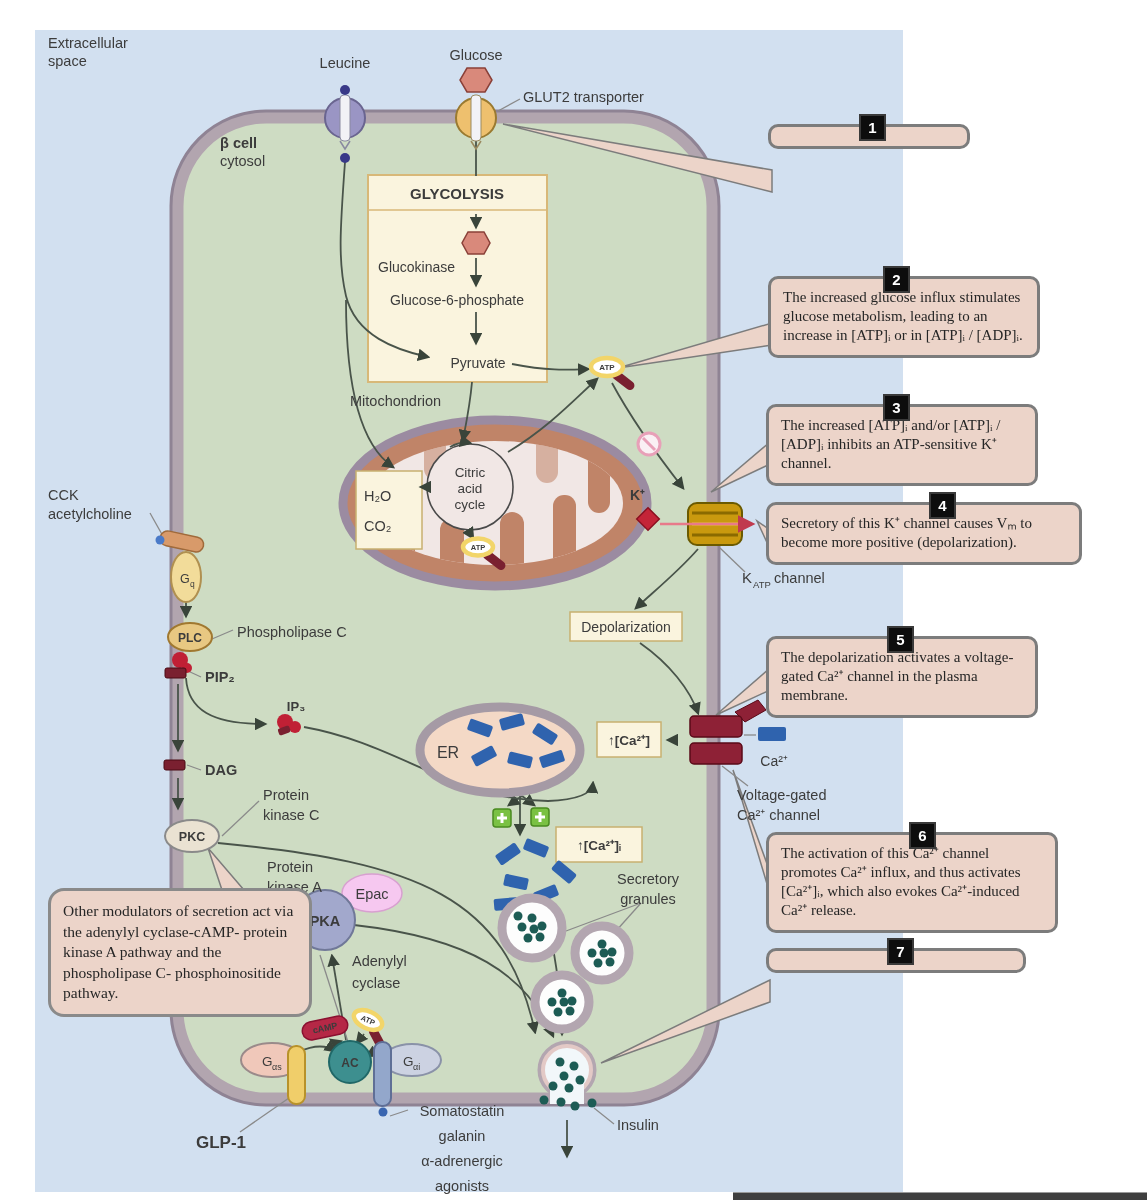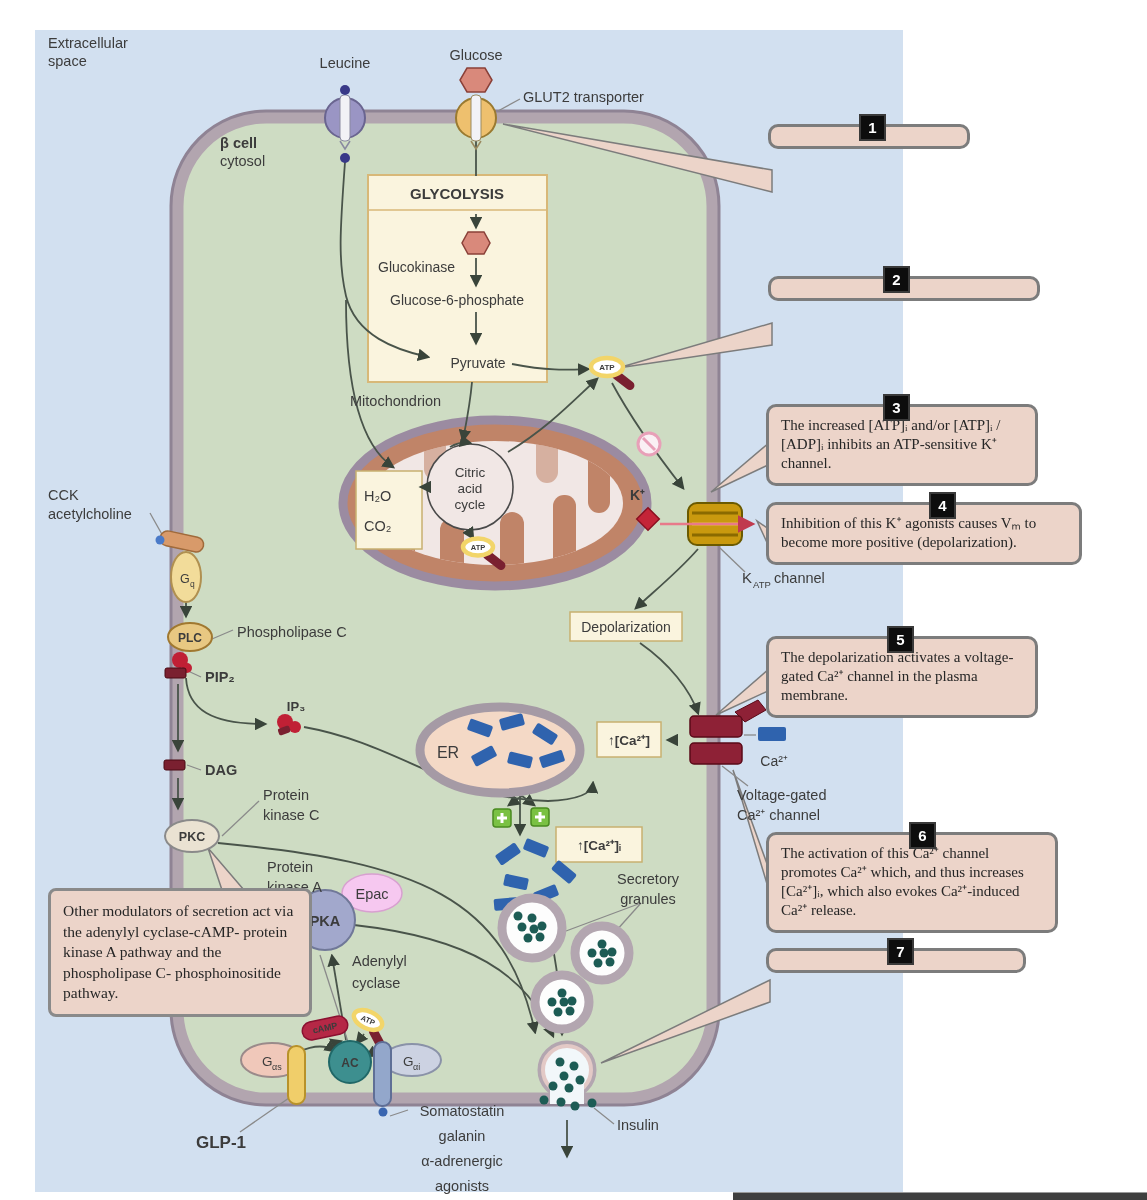--- a/index.html
+++ b/index.html
@@ -5,21 +5,21 @@
   html,body{margin:0;padding:0;background:#fff;}
   #stage{position:relative;width:1147px;height:1200px;background:#ffffff;overflow:hidden;
          font-family:"Liberation Sans",sans-serif;}
   #diagram-svg{position:absolute;left:0;top:0;}
   .callout{position:absolute;background:#ecd4c9;border:3px solid #7c7c7c;border-radius:10px;
            padding:9px 11px 10px 12px;font-family:"Liberation Serif",serif;font-size:15px;
            line-height:1.27;color:#262626;box-sizing:border-box;}
   .badge{position:absolute;top:-13px;width:23px;height:23px;background:#0d0d0d;color:#fff;
          font-family:"Liberation Sans",sans-serif;font-weight:bold;font-size:15px;
          display:flex;align-items:center;justify-content:center;border:2px solid #3a3a3a;}
-  .note{position:absolute;background:#ecd4c9;border:3px solid #8a8a8a;border-radius:8px;
+  .note{position:absolute;background:#ecd4c9;border:3px solid #8a8a8a;border-radius:16px;
         padding:10px 12px;font-family:"Liberation Serif",serif;font-size:15.5px;line-height:1.33;
         color:#262626;box-sizing:border-box;}
   .botbar{position:absolute;left:733px;top:1192px;width:414px;height:8px;background:#3f3f3f;border-top:1.5px solid #9a9a9a;}
   svg text{font-family:"Liberation Sans",sans-serif;fill:#3c3c3c;}
 </style>
 </head>
 <body>
 
 <div id="stage">
 
@@ -407,36 +407,37 @@
     <text x="462" y="1166" text-anchor="middle" fill="#5a5a5a">α-adrenergic</text>
     <text x="462" y="1191" text-anchor="middle" fill="#5a5a5a">agonists</text>
   </g>
 </svg>
 
 <div class="callout" style="left:768px;top:124px;width:202px;">
   <div class="badge" style="left:88px;">1</div>
 </div>
 <div class="callout" style="left:768px;top:276px;width:272px;">
   <div class="badge" style="left:112px;">2</div>
+  <span>The increased glucose influx stimulates glucose metabolism, leading to an increase in [ATP]ᵢ or in [ATP]ᵢ / [ADP]ᵢ.</span>
 </div>
 <div class="callout" style="left:766px;top:404px;width:272px;">
   <div class="badge" style="left:114px;">3</div>
   <span>The increased [ATP]ᵢ and/or [ATP]ᵢ / [ADP]ᵢ inhibits an ATP-sensitive K⁺ channel.</span>
 </div>
 <div class="callout" style="left:766px;top:502px;width:316px;">
   <div class="badge" style="left:160px;">4</div>
-  <span>Inhibition of this K⁺ agonists causes Vₘ to become more positive (depolarization).</span>
+  <span>Secretory of this K⁺ channel causes Vₘ to become more positive (depolarization).</span>
 </div>
 <div class="callout" style="left:766px;top:636px;width:272px;">
   <div class="badge" style="left:118px;">5</div>
   <span>The depolarization activates a voltage-gated Ca²⁺ channel in the plasma membrane.</span>
 </div>
 <div class="callout" style="left:766px;top:832px;width:292px;">
   <div class="badge" style="left:140px;">6</div>
-  <span>The activation of this Ca²⁺ channel promotes Ca²⁺ which, and thus increases [Ca²⁺]ᵢ, which also evokes Ca²⁺-induced Ca²⁺ release.</span>
+  <span>The activation of this Ca²⁺ channel promotes Ca²⁺ influx, and thus activates [Ca²⁺]ᵢ, which also evokes Ca²⁺-induced Ca²⁺ release.</span>
 </div>
 <div class="callout" style="left:766px;top:948px;width:260px;">
   <div class="badge" style="left:118px;">7</div>
 </div>
 
 <div class="note" style="left:48px;top:888px;width:264px;">
   <span>Other modulators of secretion act via the adenylyl cyclase-cAMP- protein kinase A pathway and the phospholipase C- phosphoinositide pathway.</span>
 </div>
 
 <div class="botbar"></div>

